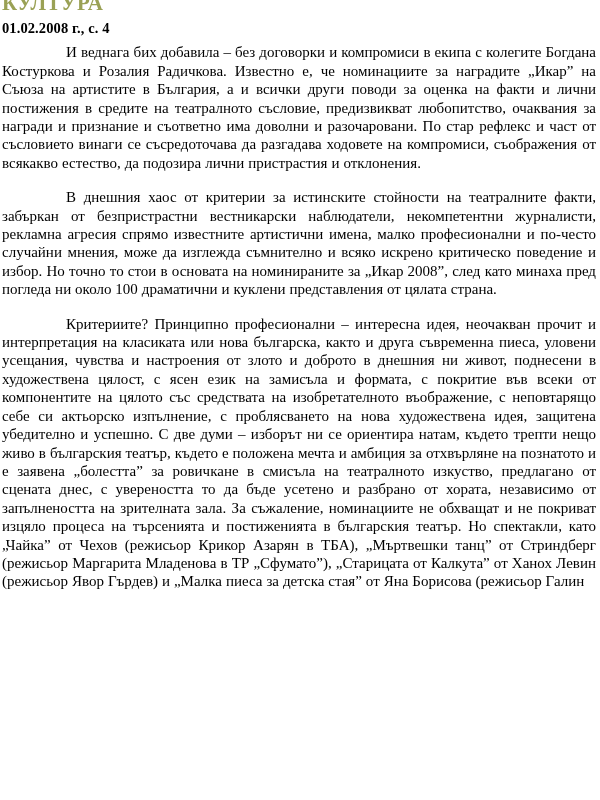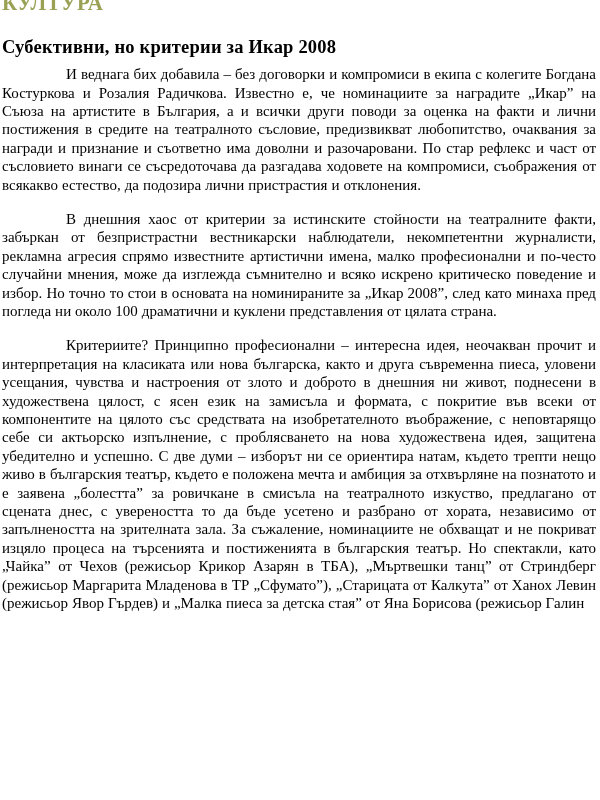--- a/index.html
+++ b/index.html
@@ -85,22 +85,22 @@
 </style>
 </head>
 <body>
 
 <div class="page">
 
   <div class="masthead">
     <div class="masthead-logo">КУЛТУРА</div>
   </div>
 
+  <div class="issue-line">01.02.2008 г., с. 4</div>
 
-  <h1 class="headline">Субективни, но критерии за Икар 2008</h1>
 
   <div class="article-body">
     <p>И веднага бих добавила – без договорки и компромиси в екипа с колегите Богдана Костуркова и Розалия Радичкова. Известно е, че номинациите за наградите „Икар” на Съюза на артистите в България, а и всички други поводи за оценка на факти и лични постижения в средите на театралното съсловие, предизвикват любопитство, очаквания за награди и признание и съответно има доволни и разочаровани. По стар рефлекс и част от съсловието винаги се съсредоточава да разгадава ходовете на компромиси, съображения от всякакво естество, да подозира лични пристрастия и отклонения.</p>
     <p>В днешния хаос от критерии за истинските стойности на театралните факти, забъркан от безпристрастни вестникарски наблюдатели, некомпетентни журналисти, рекламна агресия спрямо известните артистични имена, малко професионални и по-често случайни мнения, може да изглежда съмнително и всяко искрено критическо поведение и избор. Но точно то стои в основата на номинираните за „Икар 2008”, след като минаха пред погледа ни около 100 драматични и куклени представления от цялата страна.</p>
     <p class="truncated">Критериите? Принципно професионални – интересна идея, неочакван прочит и интерпретация на класиката или нова българска, както и друга съвременна пиеса, уловени усещания, чувства и настроения от злото и доброто в днешния ни живот, поднесени в художествена цялост, с ясен език на замисъла и формата, с покритие във всеки от компонентите на цялото със средствата на изобретателното въображение, с неповтарящо себе си актьорско изпълнение, с проблясването на нова художествена идея, защитена убедително и успешно. С две думи – изборът ни се ориентира натам, където трепти нещо живо в българския театър, където е положена мечта и амбиция за отхвърляне на познатото и е заявена „болестта” за ровичкане в смисъла на театралното изкуство, предлагано от сцената днес, с увереността то да бъде усетено и разбрано от хората, независимо от запълнеността на зрителната зала. За съжаление, номинациите не обхващат и не покриват изцяло процеса на търсенията и постиженията в българския театър. Но спектакли, като „Чайка” от Чехов (режисьор Крикор Азарян в ТБА), „Мъртвешки танц” от Стриндберг (режисьор Маргарита Младенова в ТР „Сфумато”), „Старицата от Калкута” от Ханох Левин (режисьор Явор Гърдев) и „Малка пиеса за детска стая” от Яна Борисова (режисьор Галин</p>
   </div>
 
 </div>
 
 </body></html>

